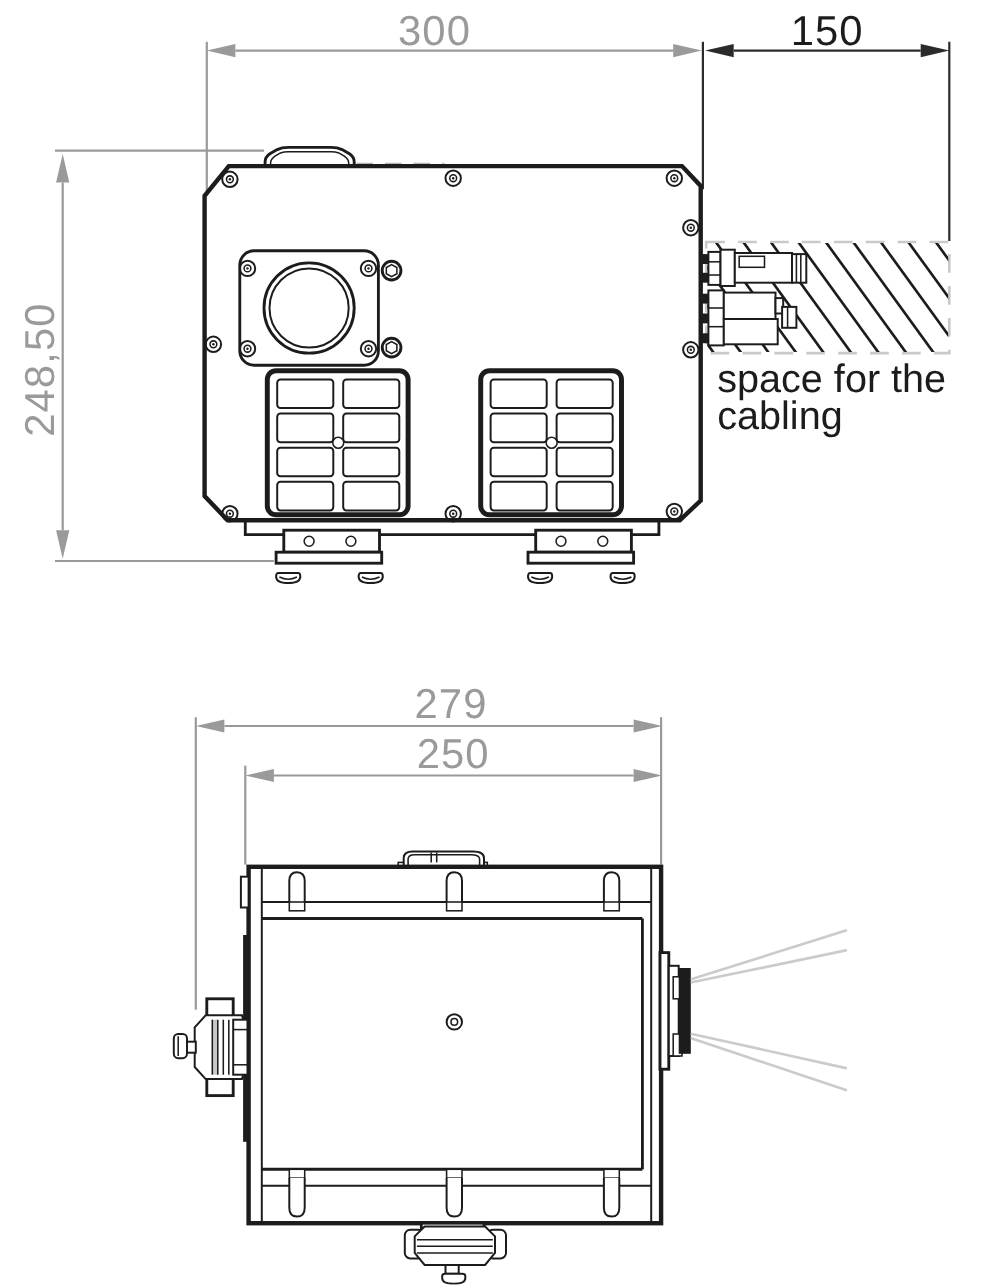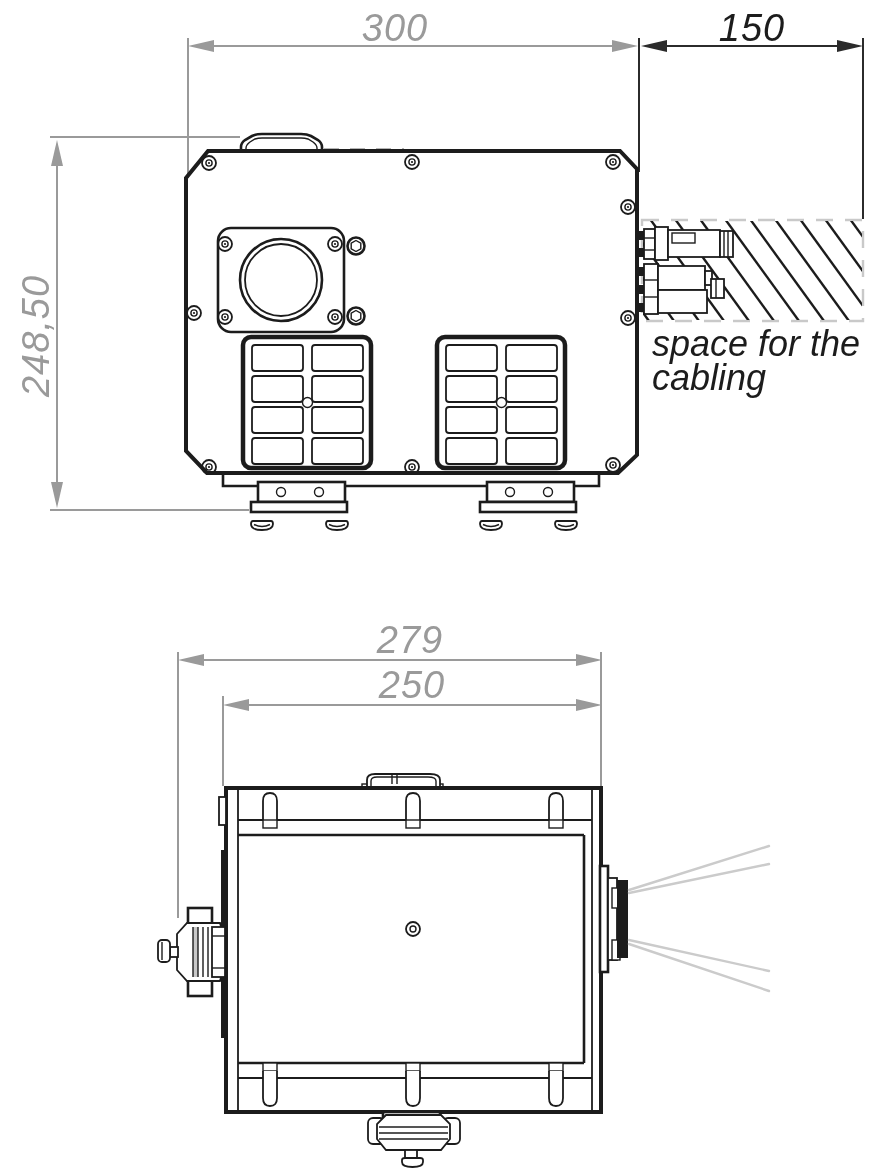--- a/index.html
+++ b/index.html
@@ -1,16 +1,16 @@
 <!DOCTYPE html>
 <html><head>
 <meta charset="utf-8">
 <style>
   html,body{margin:0;padding:0;background:#ffffff;}
-  .stage{width:895px;height:1168px;position:relative;background:#fff;overflow:hidden;font-style:italic;}
+  .stage{width:895px;height:1168px;position:relative;background:#fff;overflow:hidden;}
   svg{display:block;}
 
   
   .thick{stroke:#1c1c1c;stroke-width:4;fill:none;}
   .med{stroke:#1c1c1c;stroke-width:2.6;fill:none;}
   .thin{stroke:#1c1c1c;stroke-width:1.8;fill:none;}
   .hair{stroke:#1c1c1c;stroke-width:1.4;fill:none;}
   .part{fill:#ffffff;}
   .dk{fill:#1c1c1c;stroke:none;}
 

